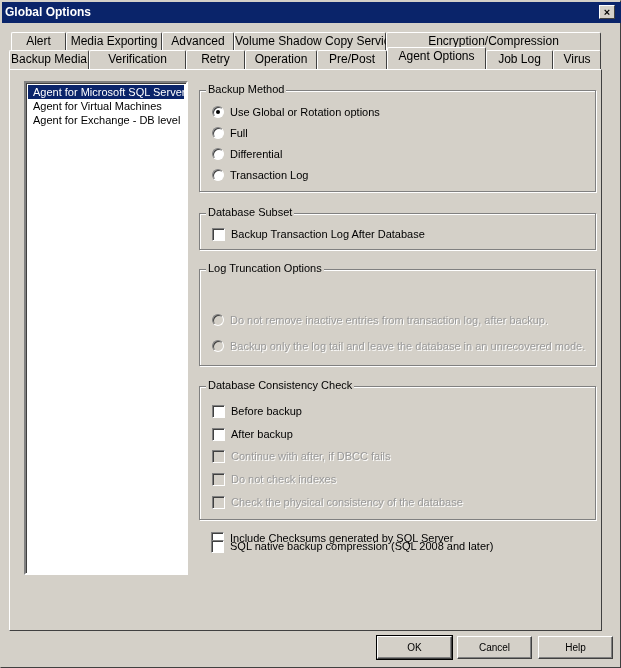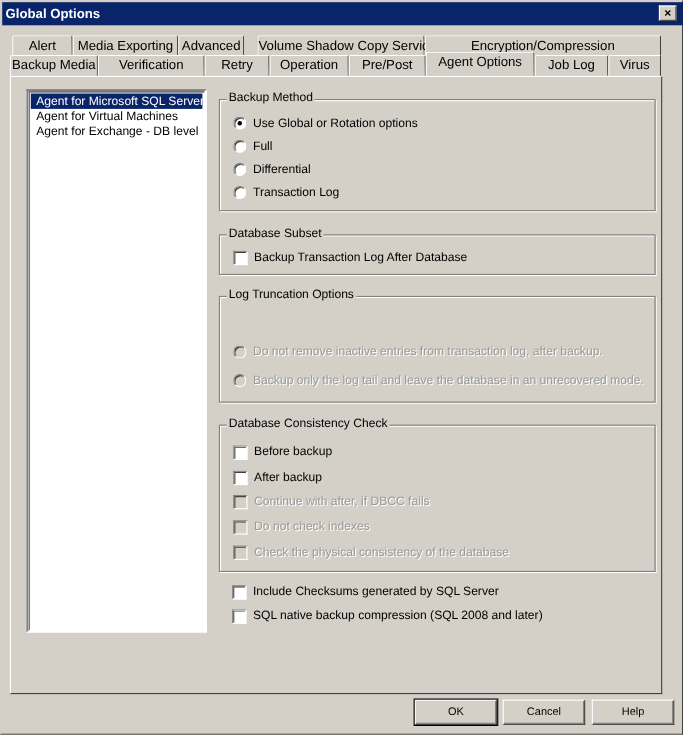--- a/index.html
+++ b/index.html
@@ -30,21 +30,21 @@
 <body>
 
 <div class="win">
   <div class="titlebar">
     <span>Global Options</span>
     <div class="closebtn">×</div>
   </div>
 
   <div class="tab" style="left:10px;top:31px;width:55px">Alert</div>
   <div class="tab" style="left:65px;top:31px;width:96px">Media Exporting</div>
-  <div class="tab" style="left:161px;top:31px;width:60px">Advanced</div>
+  <div class="tab" style="left:161px;top:31px;width:72px">Advanced</div>
   <div class="tab" style="left:233px;top:31px;width:152px">Volume Shadow Copy Service</div>
   <div class="tab" style="left:385px;top:31px;width:215px">Encryption/Compression</div>
 
   <div class="tab" style="left:8px;top:49px;width:80px">Backup Media</div>
   <div class="tab" style="left:88px;top:49px;width:97px">Verification</div>
   <div class="tab" style="left:185px;top:49px;width:59px">Retry</div>
   <div class="tab" style="left:244px;top:49px;width:72px">Operation</div>
   <div class="tab" style="left:316px;top:49px;width:70px">Pre/Post</div>
   <div class="tab sel" style="left:386px;top:46px;width:99px">Agent Options</div>
   <div class="tab" style="left:485px;top:49px;width:67px">Job Log</div>
@@ -119,21 +119,21 @@
     <div class="opt dis" style="top:107px">
         <span class="check"></span>
         <span>Check the physical consistency of the database</span>
       </div>
   </div>
 
   <div class="free" style="left:210px;top:529px;height:16px">
       <span class="check"></span>
       <span>Include Checksums generated by SQL Server</span>
     </div>
-  <div class="free" style="left:210px;top:551px;height:16px">
+  <div class="free" style="left:210px;top:537px;height:16px">
       <span class="check"></span>
       <span>SQL native backup compression (SQL 2008 and later)</span>
     </div>
 
   <div class="btn def" style="left:376px">OK</div>
   <div class="btn" style="left:456px">Cancel</div>
   <div class="btn" style="left:537px">Help</div>
 </div>
 
 </body></html>

